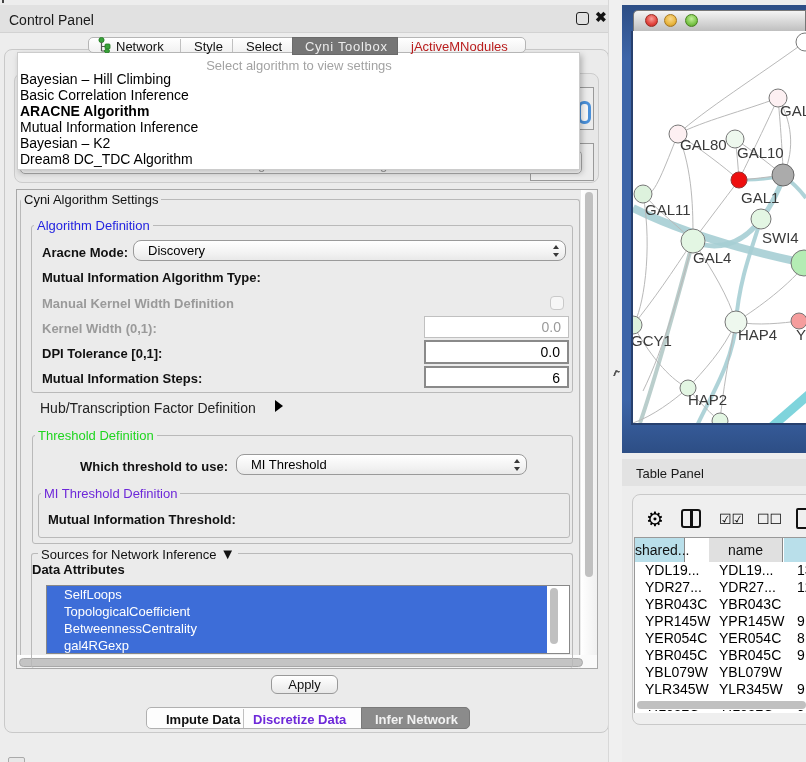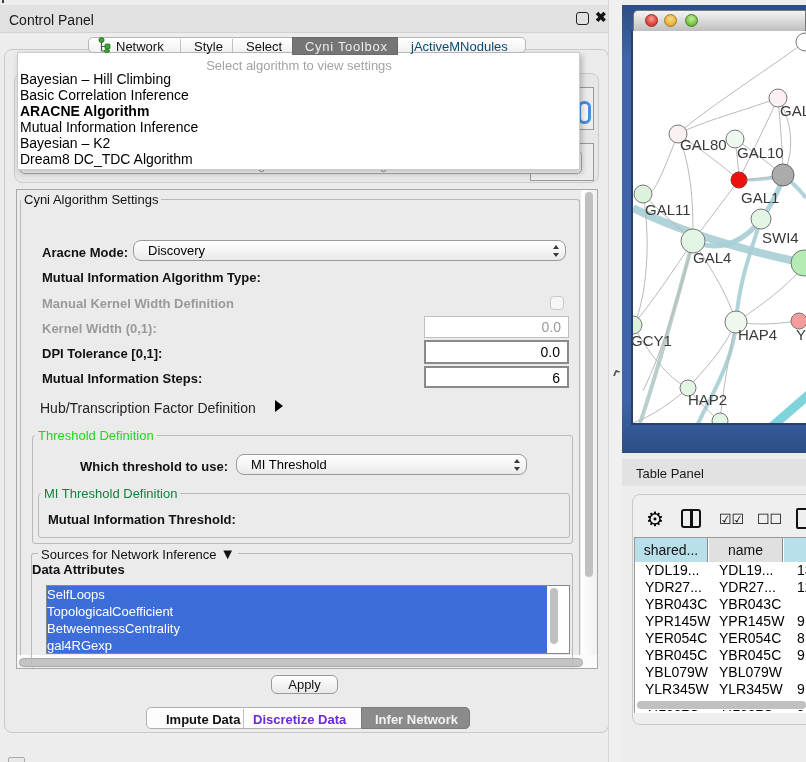--- a/index.html
+++ b/index.html
@@ -34,64 +34,67 @@
         <path d="M3.5,5 V14 M3.5,9.5 H8 M3.5,14 H7" stroke="#555" stroke-width="1.2" fill="none"></path>
         <rect x="7" y="7" width="5" height="5" rx="1" fill="#3aa23a" stroke="#1d7a1d" stroke-width="0.8"></rect>
         <ellipse cx="9" cy="14" rx="2.6" ry="1.8" fill="#3aa23a" stroke="#1d7a1d" stroke-width="0.8"></ellipse>
       </svg></div>
 <div class="abs" style="left:116px;top:39px;font-size:13px;color:#111;">Network</div>
 <div class="abs" style="left:180px;top:39px;width:1px;height:13px;background:#c0c0c0;"></div>
 <div class="abs" style="left:194px;top:39px;font-size:13px;color:#111;">Style</div>
 <div class="abs" style="left:232px;top:39px;width:1px;height:13px;background:#c0c0c0;"></div>
 <div class="abs" style="left:246px;top:39px;font-size:13px;color:#111;">Select</div>
 <div class="abs" style="left:305px;top:39px;font-size:13px;color:#ececec;white-space:nowrap;letter-spacing:0.7px;">Cyni Toolbox</div>
-<div class="abs" style="left:411px;top:39px;font-size:13px;color:#0c4a6e;">jActiveMNodules</div>
+<div class="abs" style="left:411px;top:39px;font-size:13px;color:#b91c1c;">jActiveMNodules</div>
 
 <div class="abs" style="left:16px;top:189px;width:582px;height:480px;border:1px solid #a8a8a8;background:#ebebeb;"></div>
 <fieldset class="abs" style="left:20px;top:192px;width:560px;height:477px;border:1px solid #b9b9b9;border-bottom:none;border-radius:3px;">
 <legend style="font-size:13px;color:#111;padding:0 3px;">Cyni Algorithm Settings</legend>
 </fieldset>
 
 <div class="abs" style="left:581px;top:190px;width:16px;height:465px;background:linear-gradient(90deg,#ffffff,#f0f0f0);"></div>
 <div class="abs" style="left:585px;top:192px;width:8px;height:385px;background:#c0c0c0;border-radius:4px;"></div>
 <div class="abs" style="left:581px;top:655px;width:16px;height:13px;background:#fafafa;"></div>
 
 <div class="abs" style="left:17px;top:655px;width:564px;height:13px;background:linear-gradient(#ffffff,#f0f0f0);"></div>
 <div class="abs" style="left:19px;top:658px;width:564px;height:9px;background:#c4c4c4;border:1px solid #a8a8a8;border-radius:5px;"></div>
 
+<fieldset class="abs" style="left:31px;top:218px;width:542px;height:175px;border:1px solid #b9b9b9;border-radius:3px;">
+<legend style="font-size:13px;color:#2323e0;margin-left:2px;padding:0 3px;">Algorithm Definition</legend>
+</fieldset>
 <div class="abs" style="left:42px;top:245px;font-size:13px;font-weight:bold;color:#111;">Aracne Mode:</div>
 <div class="abs combo" style="left:133px;top:240px;width:433px;height:21px;"><span>Discovery</span></div>
 <div class="abs" style="left:42px;top:270px;font-size:13px;font-weight:bold;color:#111;">Mutual Information Algorithm Type:</div>
 <div class="abs" style="left:42px;top:296px;font-size:13px;font-weight:bold;color:#9a9a9a;">Manual Kernel Width Definition</div>
 <div class="abs" style="left:550px;top:296px;width:14px;height:14px;background:#f6f6f6;border:1.5px solid #c9c9c9;border-radius:4px;"></div>
 <div class="abs" style="left:42px;top:321px;font-size:13px;font-weight:bold;color:#9a9a9a;">Kernel Width (0,1):</div>
 <div class="abs field" style="left:424px;top:316px;width:145px;height:22px;border:1px solid #c0c0c0;color:#9a9a9a;">0.0</div>
 <div class="abs" style="left:42px;top:346px;font-size:13px;font-weight:bold;color:#111;">DPI Tolerance [0,1]:</div>
 <div class="abs field" style="left:424px;top:340px;width:145px;height:24px;border:2px solid #8a8a8a;color:#000;">0.0</div>
 <div class="abs" style="left:42px;top:371px;font-size:13px;font-weight:bold;color:#111;">Mutual Information Steps:</div>
 <div class="abs field" style="left:424px;top:366px;width:145px;height:22px;border:2px solid #8a8a8a;color:#000;">6</div>
 <div class="abs" style="left:40px;top:400px;font-size:14px;color:#222;">Hub/Transcription Factor Definition</div>
 <div class="abs" style="left:275px;top:400px;width:0;height:0;border-left:8px solid #000;border-top:6px solid transparent;border-bottom:6px solid transparent;"></div>
 
 <fieldset class="abs" style="left:32px;top:428px;width:541px;height:116px;border:1px solid #b9b9b9;border-radius:3px;">
 <legend style="font-size:13px;color:#1fd51f;margin-left:2px;padding:0 3px;">Threshold Definition</legend>
 </fieldset>
 <div class="abs" style="left:80px;top:459px;font-size:13px;font-weight:bold;color:#111;">Which threshold to use:</div>
 <div class="abs combo" style="left:236px;top:454px;width:291px;height:21px;"><span>MI Threshold</span></div>
 <fieldset class="abs" style="left:38px;top:486px;width:532px;height:52px;border:1px solid #b9b9b9;border-radius:3px;">
-<legend style="font-size:13px;color:#15803d;margin-left:2px;padding:0 3px;">MI Threshold Definition</legend>
+<legend style="font-size:13px;color:#6d28d9;margin-left:2px;padding:0 3px;">MI Threshold Definition</legend>
 </fieldset>
 <div class="abs" style="left:48px;top:512px;font-size:13px;font-weight:bold;color:#111;">Mutual Information Threshold:</div>
 
 <fieldset class="abs" style="left:31px;top:545px;width:542px;height:123px;border:1px solid #b9b9b9;border-radius:3px;border-bottom:none;">
 <legend style="font-size:13px;color:#111;margin-left:6px;padding:0 3px;">Sources for Network Inference <span style="font-size:15px;">▼</span></legend>
 </fieldset>
 <div class="abs" style="left:32px;top:562px;font-size:13px;font-weight:bold;color:#111;">Data Attributes</div>
 <div class="abs" style="left:46px;top:585px;width:524px;height:69px;background:#fff;border:1px solid #888;"></div>
-<div class="abs" style="left:47px;top:586px;width:500px;height:67px;background:#3d6dd8;color:#fff;font-size:13px;line-height:17px;">SelfLoops<br>TopologicalCoefficient<br>BetweennessCentrality<br>gal4RGexp</div>
+<div class="abs" style="left:47px;top:586px;width:500px;height:67px;background:#3d6dd8;color:#fff;font-size:13px;line-height:17px;padding-left:17px;">SelfLoops<br>TopologicalCoefficient<br>BetweennessCentrality<br>gal4RGexp</div>
 <div class="abs" style="left:550px;top:588px;width:8px;height:56px;background:#c0c0c0;border-radius:4px;"></div>
 
 <div class="abs" style="left:271px;top:675px;width:67px;height:19px;background:linear-gradient(#ffffff,#e8e8e8);border:1px solid #999;border-radius:6px;text-align:center;font-size:13px;line-height:17px;color:#111;">Apply</div>
 
 <div class="abs" style="left:146px;top:707px;width:324px;height:22px;background:#fdfdfd;border:1px solid #b0b0b0;border-radius:5px;"></div>
 <div class="abs" style="left:361px;top:707px;width:109px;height:22px;background:#8b8b8b;border:1px solid #7a7a7a;border-radius:0 5px 5px 0;"></div>
 <div class="abs" style="left:166px;top:712px;font-size:13px;font-weight:bold;color:#111;">Impute Data</div>
 <div class="abs" style="left:243px;top:709px;width:1px;height:19px;background:#c0c0c0;"></div>
 <div class="abs" style="left:253px;top:712px;font-size:13px;font-weight:bold;color:#6d28d9;">Discretize Data</div>
 <div class="abs" style="left:375px;top:712px;font-size:13px;font-weight:bold;color:#f2f2f2;">Infer Network</div>
@@ -184,21 +187,21 @@
 <div class="abs" style="left:632px;top:494px;width:190px;height:231px;background:#efefef;border:1px solid #c9c9c9;border-radius:8px;"></div>
 
 <div class="abs" style="left:646px;top:507px;font-size:20px;color:#000;">⚙</div>
 <div class="abs" style="left:681px;top:509px;width:20px;height:19px;border:2.5px solid #111;border-radius:3px;"></div>
 <div class="abs" style="left:690px;top:509px;width:2.5px;height:19px;background:#111;"></div>
 <div class="abs" style="left:719px;top:511px;font-size:14px;color:#000;letter-spacing:0px;">☑☑</div>
 <div class="abs" style="left:757px;top:511px;font-size:14px;color:#000;letter-spacing:0px;">☐☐</div>
 <div class="abs" style="left:796px;top:508px;width:14px;height:21px;border:2.5px solid #111;border-radius:2px;background:#efefef;"></div>
 
 <div class="abs" style="left:634px;top:537px;width:172px;height:176px;background:#fff;border-top:1px solid #999;border-left:1px solid #999;"></div>
-<div class="abs" style="left:635px;top:538px;width:73px;height:24px;background:#b9dfea;border-right:1px solid #888;text-align:center;font-size:14px;color:#111;line-height:24px;">shared...</div>
+<div class="abs" style="left:635px;top:538px;width:50px;height:24px;background:#b9dfea;border-right:1px solid #888;text-align:center;font-size:14px;color:#111;line-height:24px;">shared...</div>
 <div class="abs" style="left:709px;top:538px;width:74px;height:24px;background:#e0e0e0;border-right:1px solid #888;text-align:center;font-size:14px;color:#111;line-height:24px;">name</div>
 <div class="abs" style="left:784px;top:538px;width:22px;height:24px;background:#b9dfea;"></div>
 <div class="abs" style="left:635px;top:562px;width:171px;font-size:14px;color:#000;line-height:17px;">
 <div>
         <span style="position:absolute;left:10px;">YDL19...</span>
         <span style="position:absolute;left:84px;">YDL19...</span>
         <span style="position:absolute;left:162px;">13</span>
       </div>
 <div style="position:absolute;top:17px;">
         <span style="position:absolute;left:10px;white-space:nowrap;">YDR27...</span>

